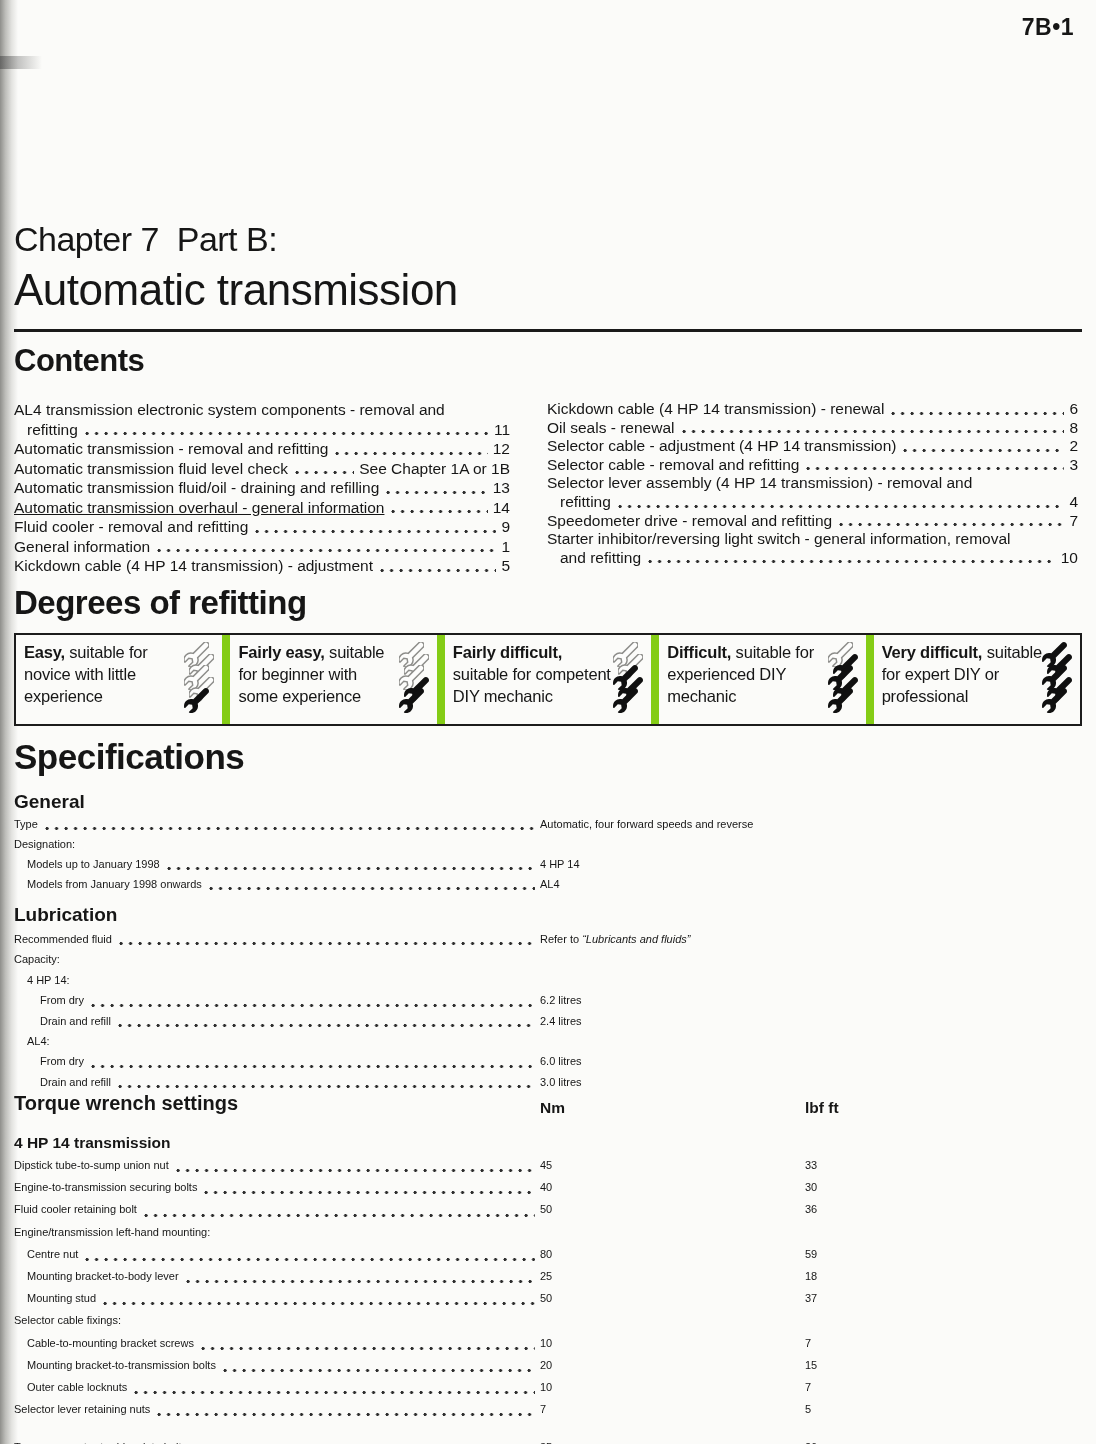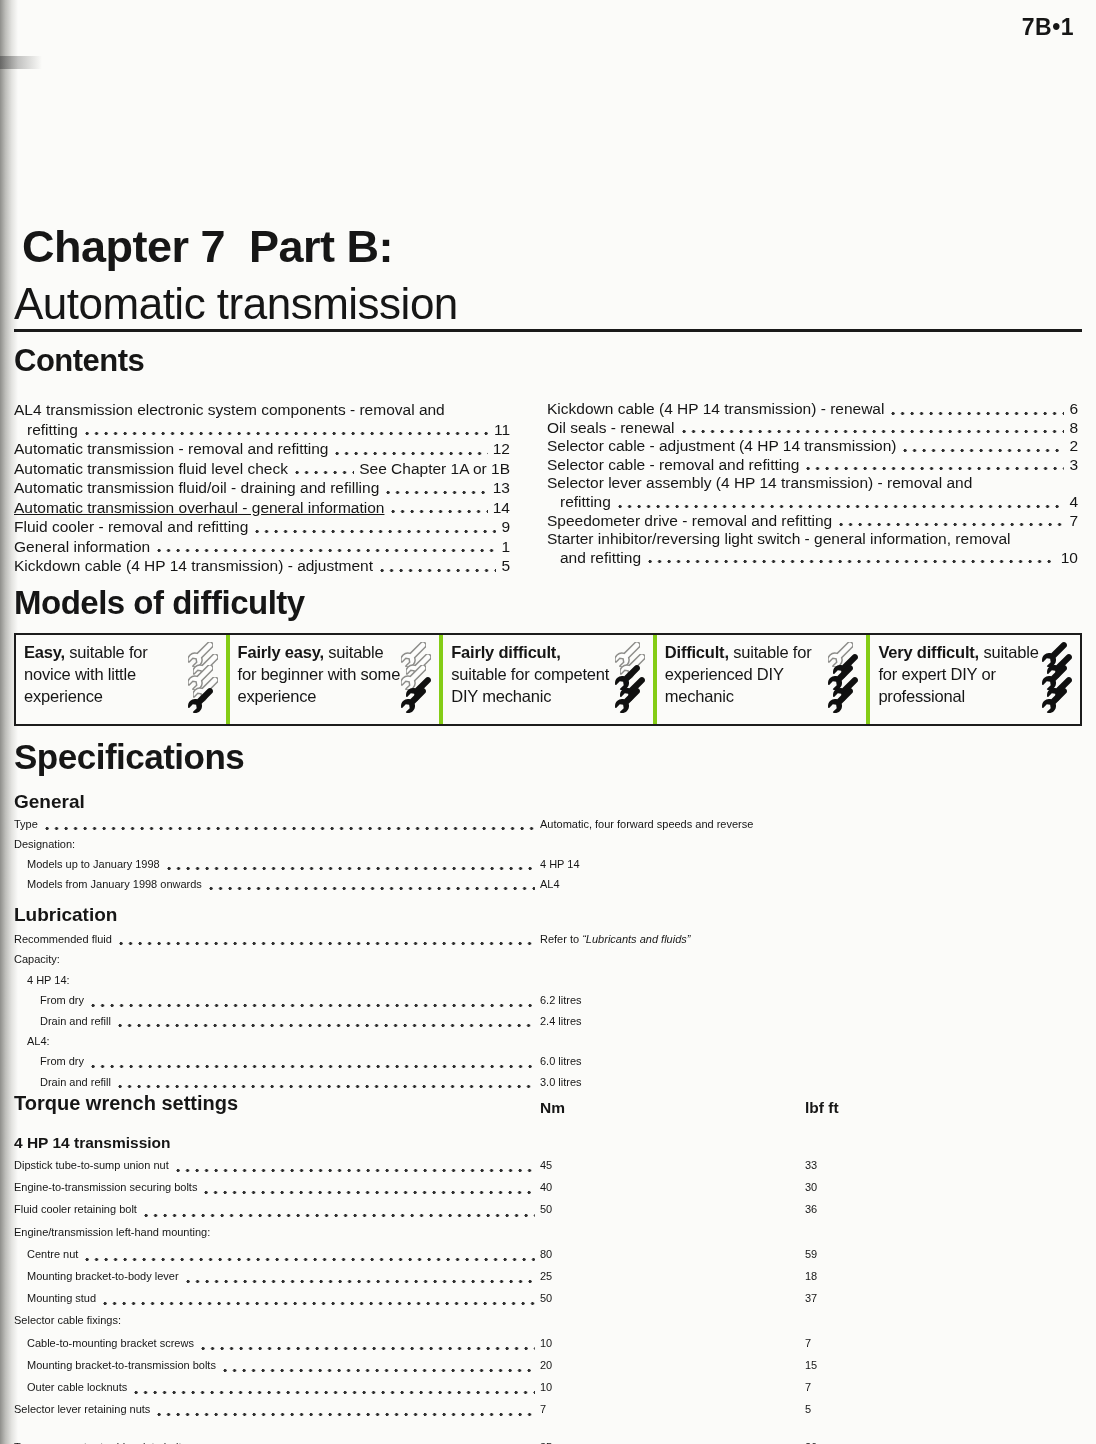--- a/index.html
+++ b/index.html
@@ -8,39 +8,39 @@
     background:#fbfbf9;overflow:hidden;
     font-family:"Liberation Sans","DejaVu Sans",sans-serif;
     color:#161616;
   }
   .scan-edge{position:absolute;left:0;top:0;bottom:0;width:18px;
     background:linear-gradient(90deg,#8f8f8b 0%,#bdbdb9 30%,#e3e3e0 65%,rgba(251,251,249,0) 100%);}
   .smudge{position:absolute;left:0;top:56px;width:42px;height:13px;
     background:linear-gradient(90deg,rgba(70,70,70,.55),rgba(70,70,70,0));}
   .pagenum{position:absolute;top:14px;right:22px;font-size:23px;font-weight:bold;letter-spacing:.5px;}
   .title-block{position:absolute;top:214px;left:14px;}
-  .title-block h1{margin:8px;font-size:45px;font-weight:bold;line-height:50px;white-space:pre;letter-spacing:-.5px;}
+  .title-block h1{margin:0;font-size:34px;font-weight:normal;line-height:50px;white-space:pre;letter-spacing:-.5px;}
   .title-block h2{margin:2px 0 0 0;font-size:44px;font-weight:normal;line-height:48px;letter-spacing:-.5px;}
   .rule{position:absolute;top:329px;left:14px;right:14px;height:3px;background:#1a1a1a;}
   .h-contents{position:absolute;top:343px;left:14px;margin:0;font-size:31px;font-weight:bold;letter-spacing:-.5px;}
   .contents-col{position:absolute;top:400px;font-size:15.5px;}
   .contents-col.left{left:14px;width:496px;}
   .contents-col.right{left:547px;width:531px;}
   .c-row{display:flex;align-items:baseline;}
   .left .c-row{line-height:19.5px;height:19.5px;}
   .right .c-row{line-height:18.6px;height:18.6px;}
   .c-lbl,.s-lbl{white-space:nowrap;}
   .c-val{white-space:nowrap;}
   .dots{flex:1 1 auto;align-self:flex-end;height:5px;margin:0 5px 3px 7px;
     background-image:radial-gradient(circle at 2px 2.5px,#2c2c2c 1.35px,rgba(0,0,0,0) 1.8px);
     background-size:9.5px 5px;background-repeat:repeat-x;}
   .h-degrees{position:absolute;top:584px;left:14px;margin:0;font-size:33px;font-weight:bold;letter-spacing:-.5px;}
   .diff-box{position:absolute;top:633px;left:14px;width:1068px;height:93px;border:2px solid #1c1c1c;
     box-sizing:border-box;display:flex;background:#fbfbf9;}
-  .diff-cell{flex:1 1 0;display:flex;padding:7px 2px 5px 8px;border-right:4px solid #84cc16;min-width:0;}
+  .diff-cell{flex:1 1 0;display:flex;padding:7px 2px 5px 8px;border-right:8px solid #84cc16;min-width:0;}
   .diff-cell:last-child{border-right:none;}
   .diff-text{flex:1 1 auto;font-size:16.5px;line-height:1.32;letter-spacing:-.2px;}
   .wstack{flex:0 0 34px;position:relative;margin-right:2px;}
   .wrench{position:absolute;width:25px;height:25px;transform:rotate(180deg);}
   .wfill{fill:#101010;stroke:none;}
   .wout{fill:#fdfdfc;stroke:#8d8d8a;stroke-width:30;}
   .h-specs{position:absolute;top:737px;left:14px;margin:0;font-size:35px;font-weight:bold;letter-spacing:-.5px;}
   .subhead{position:absolute;left:14px;margin:0;font-size:19px;font-weight:bold;}
   .sub-general{top:791px;}
   .sub-lub{top:904px;}
@@ -193,21 +193,21 @@
         <span class="c-val"></span>
       </div>
 
       <div class="c-row">
         <span class="c-lbl" style="padding-left: 13px;">and refitting</span>
         <span class="dots"></span>
         <span class="c-val">10</span>
       </div>
     </div>
 
-  <h3 class="h-degrees">Models of difficulty</h3>
+  <h3 class="h-degrees">Degrees of refitting</h3>
 
   <div class="diff-box">
 
       <div class="diff-cell">
         <div class="diff-text">
           <b>Easy,</b>
           <span>suitable for novice with little experience</span>
         </div>
         <div class="wstack">
           <svg viewBox="0 0 512 512" class="wrench wout" style="top: 0px; left: 0px;">

